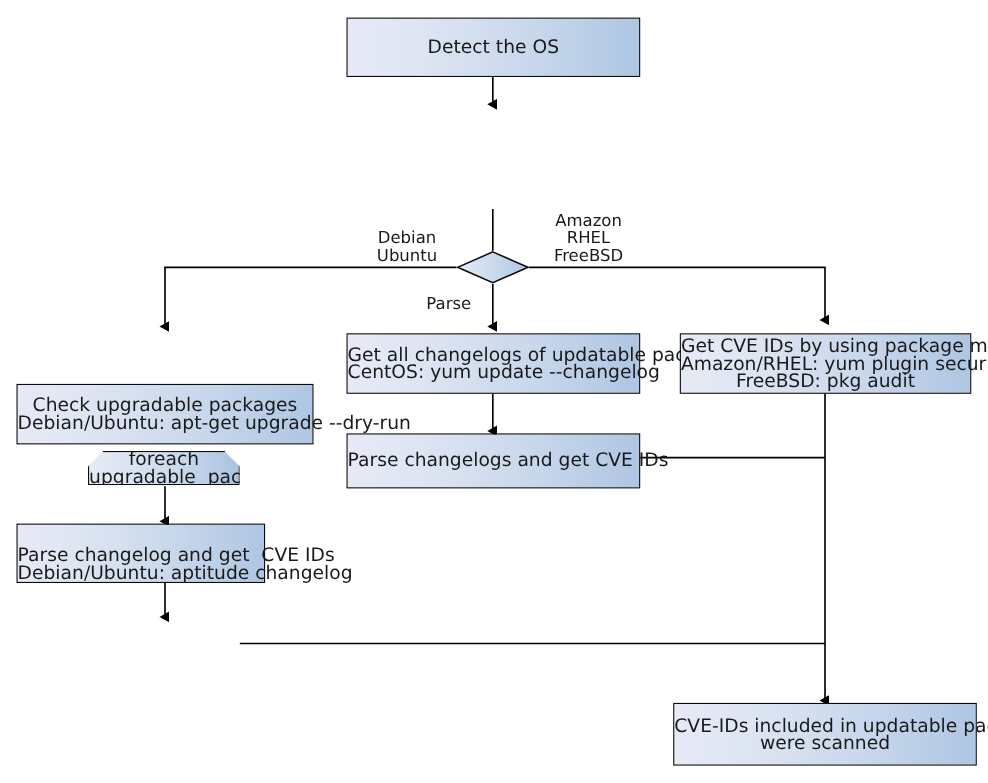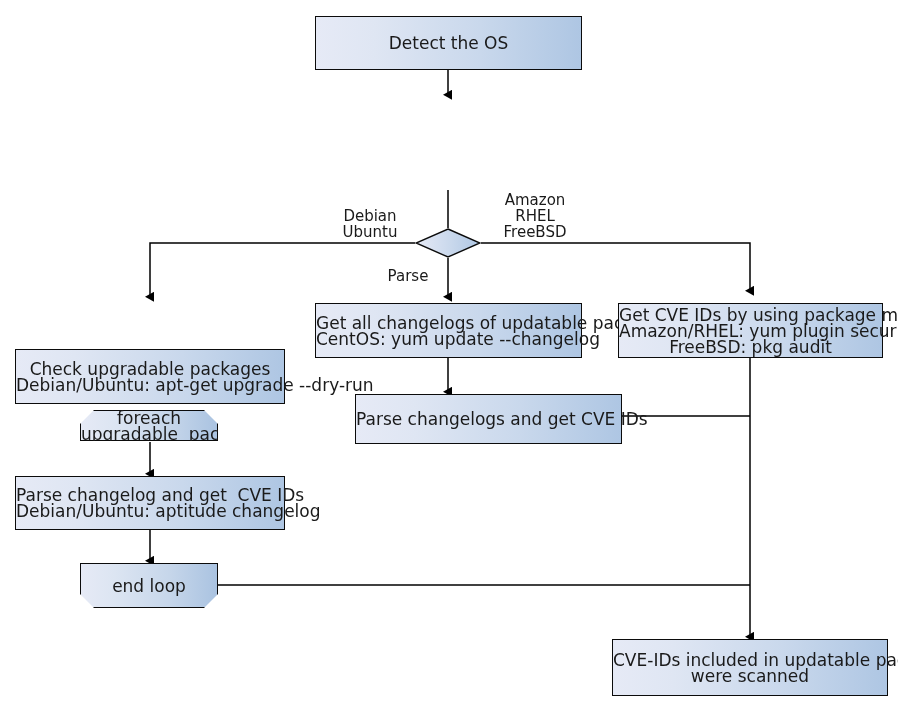--- a/index.html
+++ b/index.html
@@ -149,31 +149,28 @@
     <span class="label">Get CVE IDs by using package manager
 Amazon/RHEL: yum plugin security
 FreeBSD: pkg audit</span>
   </div>
 
   <div class="node loop-start" style="left:80px; top:410px; width:138px; height:31px;">
     <span class="label">foreach
 upgradable  packages</span>
   </div>
 
-  <div class="node box" style="left:315px; top:394px; width:267px; height:50px;margin-left:40px;">
+  <div class="node box" style="left:315px; top:394px; width:267px; height:50px;">
     <span class="label">Parse changelogs and get CVE IDs</span>
   </div>
 
-  <div class="node box" style="left:15px; top:476px; width:270px; height:54px;">
+  <div class="node box" style="left:15px; top:476px; width:226px; height:54px;align-items:flex-end;">
     <span class="label">Parse changelog and get  CVE IDs
 Debian/Ubuntu: aptitude changelog</span>
   </div>
 
-  <div class="node loop-end" style="left:80px; top:563px; width:138px; height:45px;">
-    <span class="label">end loop</span>
-  </div>
 
   <div class="node box" style="left:612px; top:639px; width:276px; height:57px;">
     <span class="label">CVE-IDs included in updatable packages
 were scanned</span>
   </div>
 
 </div>
 
 </body></html>

